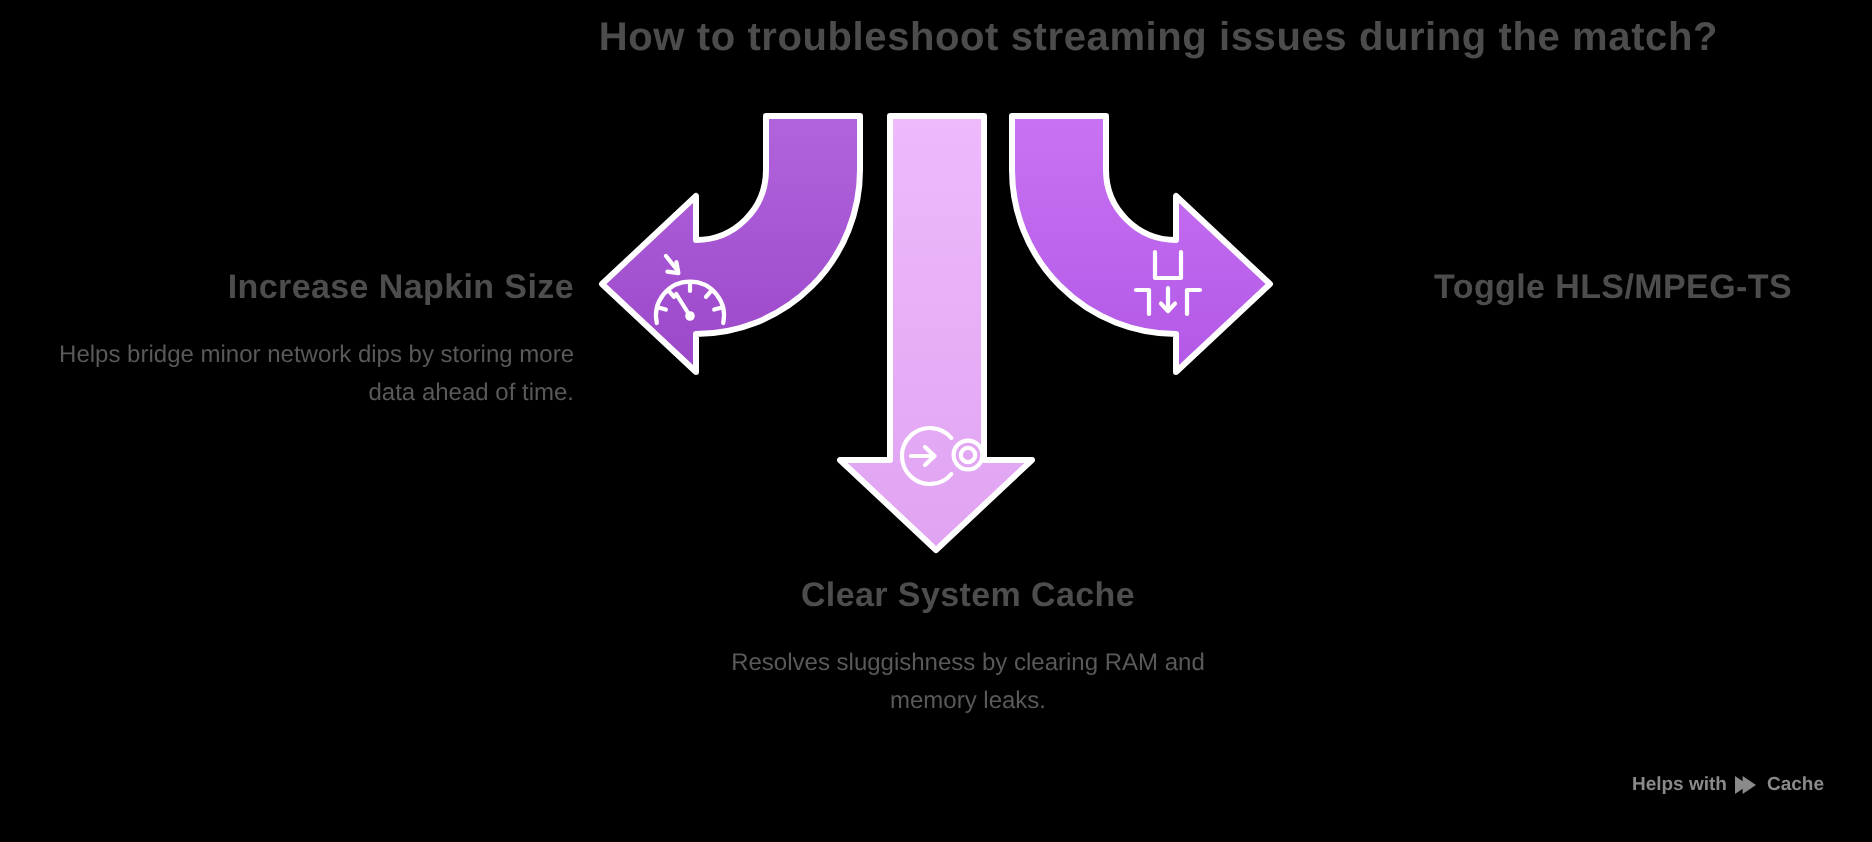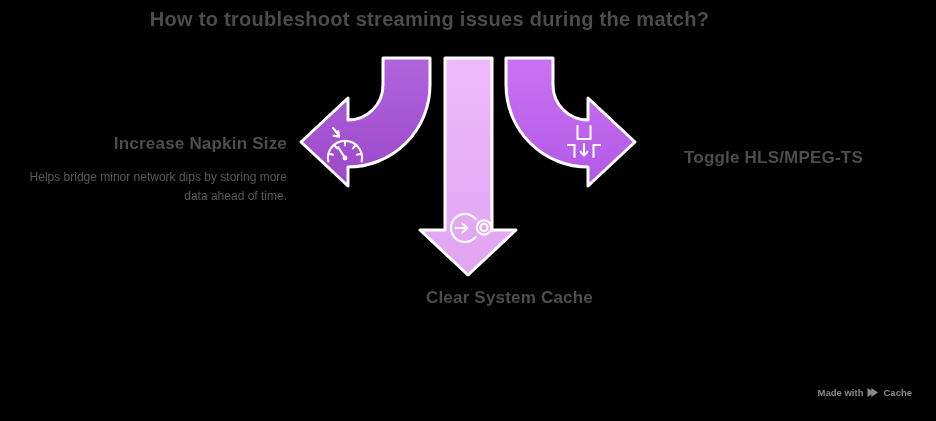--- a/index.html
+++ b/index.html
@@ -8,37 +8,37 @@
     --arrow-outline:#ffffff;
     --left-arrow-top:#b164dc; --left-arrow-bottom:#9b47c9;
     --center-arrow-top:#eebafc; --center-arrow-bottom:#e0a3f1;
     --right-arrow-top:#c973f3; --right-arrow-bottom:#b258e6;
     --disc-fill:#e2a6f2;
   }
   *{box-sizing:border-box}
   html,body{margin:0;padding:0;background:var(--background)}
   body{width:936px;height:421px;position:relative;overflow:hidden;
        font-family:"Liberation Sans","DejaVu Sans",sans-serif;}
-  .title{position:absolute;top:8px;left:0;width:859px;margin:0;text-align:center;
+  .title{position:absolute;top:8px;left:0;width:859px;margin:0;text-align:right;
          font-size:20px;font-weight:700;letter-spacing:.3px;color:var(--title-text)}
   .flow-svg{position:absolute;top:0;left:0}
   .arrow{stroke:var(--arrow-outline);stroke-width:3;stroke-linejoin:round}
   .st-left-a{stop-color:var(--left-arrow-top)}   .st-left-b{stop-color:var(--left-arrow-bottom)}
   .st-center-a{stop-color:var(--center-arrow-top)} .st-center-b{stop-color:var(--center-arrow-bottom)}
   .st-right-a{stop-color:var(--right-arrow-top)} .st-right-b{stop-color:var(--right-arrow-bottom)}
   .icon path{fill:none;stroke:var(--icon-stroke);stroke-width:2.1;stroke-linecap:round;stroke-linejoin:round}
   .icon circle{fill:none;stroke:var(--icon-stroke);stroke-width:2.1}
   .icon circle.dot{fill:var(--icon-stroke);stroke:none}
   .icon circle.disc-bg{fill:var(--disc-fill)}
   .card{position:absolute}
   .card h2{margin:0 0 14px 0;font-size:17px;font-weight:700;color:var(--heading-text);letter-spacing:.2px}
   .card p{margin:0;font-size:12px;line-height:19px;color:var(--body-text)}
   .card-left{top:134px;left:27px;width:260px;text-align:right}
-  .card-right{top:148px;left:651px;width:245px;text-align:center}
-  .card-bottom{top:288px;left:343px;width:250px;text-align:right}
+  .card-right{top:134px;left:651px;width:245px;text-align:right}
+  .card-bottom{top:288px;left:359px;width:250px;text-align:center}
   .footer{position:absolute;top:387px;right:24px;display:flex;align-items:center;gap:4px;
           font-size:9.5px;font-weight:600;color:var(--footer-text);cursor:pointer}
   .footer svg{display:block;fill:var(--footer-text)}
 </style>
 </head>
 <body>
 
 <main>
 
   <h1 class="title">How to troubleshoot streaming issues during the match?</h1>
@@ -97,24 +97,25 @@
     <h2>Increase Napkin Size</h2>
     <p>Helps bridge minor network dips by storing more data ahead of time.</p>
   </section>
 
   <section class="card card-right">
     <h2>Toggle HLS/MPEG-TS</h2>
   </section>
 
   <section class="card card-bottom">
     <h2>Clear System Cache</h2>
+    <p>Resolves sluggishness by clearing RAM and memory leaks.</p>
   </section>
 
   <footer class="footer">
-    <span>Made with</span>
+    <span>Helps with</span>
     <svg width="12" height="11" viewBox="0 0 12 11">
       <path d="M0.5,1 L7.2,5.5 L0.5,10 Z"></path>
       <path d="M4.3,1 L11,5.5 L4.3,10 Z"></path>
     </svg>
     <span>Cache</span>
   </footer>
 
 </main>
 
 </body></html>

